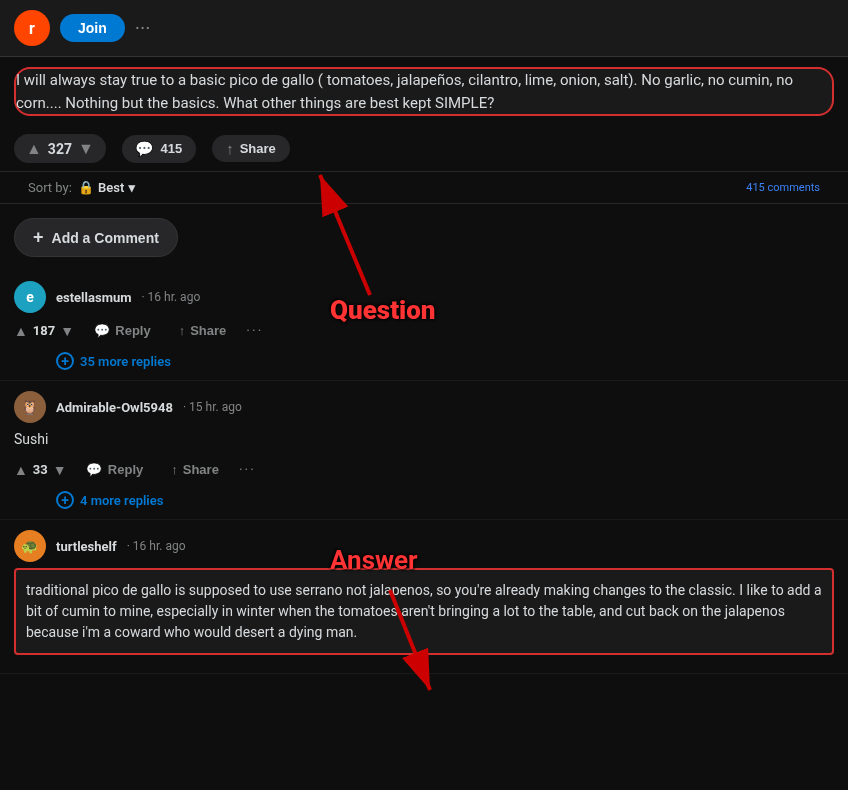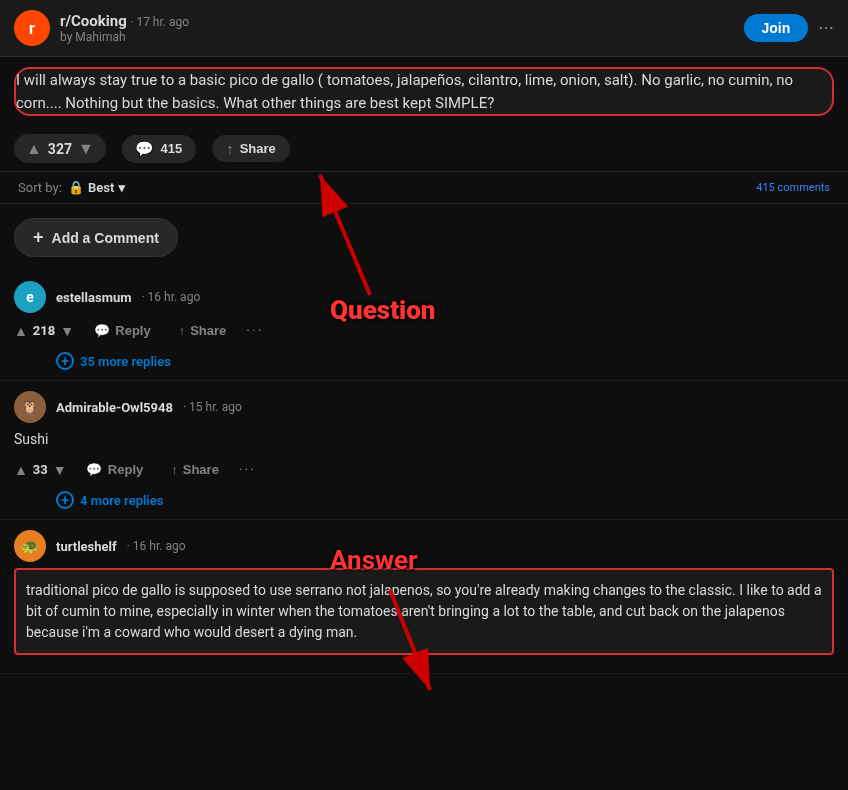--- a/index.html
+++ b/index.html
@@ -115,21 +115,21 @@
       font-size: 13px;
       border: none;
     }
     .action-btn .icon { font-size: 15px; color: #818384; }
 
     
     .sort-bar {
       display: flex;
       align-items: center;
       justify-content: space-between;
-      padding: 8px 18px;
+      padding: 8px 28px;
       border-top: 1px solid #272729;
       border-bottom: 1px solid #272729;
     }
     .sort-label {
       font-size: 13px;
       color: #818384;
       display: flex;
       align-items: center;
       gap: 6px;
     }
@@ -275,29 +275,20 @@
     .dots { color: #818384; letter-spacing: 2px; cursor: pointer; }
   </style>
 </head>
 <body>
 
 <div class="annotation-container" style="position:relative;">
 
   <div class="header">
     <div class="subreddit-avatar">
       <span>r</span>
-    </div>
-    <div class="header-info">
-      <div>
-        <span class="subreddit-name">r/Cooking</span>
-        <span class="header-meta"> · <span>17 hr. ago</span></span>
-      </div>
-      <div class="header-meta">
-        <span>by</span> <span>Mahimah</span>
-      </div>
     </div>
     <button class="join-button">Join</button>
     <span class="more-icon">···</span>
   </div>
 
   <div class="post-content">I will always stay true to a basic pico de gallo ( tomatoes, jalapeños, cilantro, lime, onion, salt). No garlic, no cumin, no corn.... Nothing but the basics. What other things are best kept SIMPLE?</div>
 
   <div class="action-bar">
     <div class="vote-group">
       <span class="vote-btn">▲</span>
@@ -344,21 +335,21 @@
 
   <div class="comment">
     <div class="comment-header">
       <div class="comment-avatar avatar-teal">e</div>
       <span class="comment-user">estellasmum</span>
       <span class="comment-time">· <span>16 hr. ago</span></span>
     </div>
     <div class="comment-actions">
       <div class="comment-vote-group">
         <span class="comment-vote-btn">▲</span>
-        <span class="comment-vote-count">218</span>
+        <span class="comment-vote-count">187</span>
         <span class="comment-vote-btn">▼</span>
       </div>
       <button class="comment-action-btn">
         <span>💬</span>
         <span>Reply</span>
       </button>
       <button class="comment-action-btn">
         <span>↑</span>
         <span>Share</span>
       </button>

